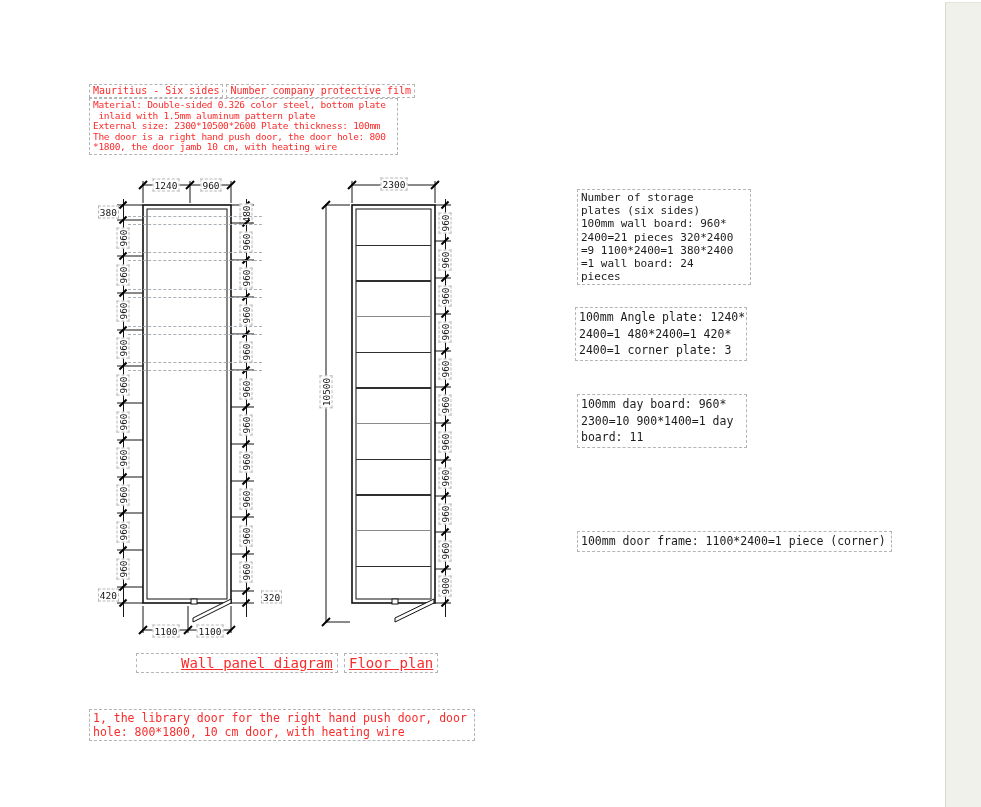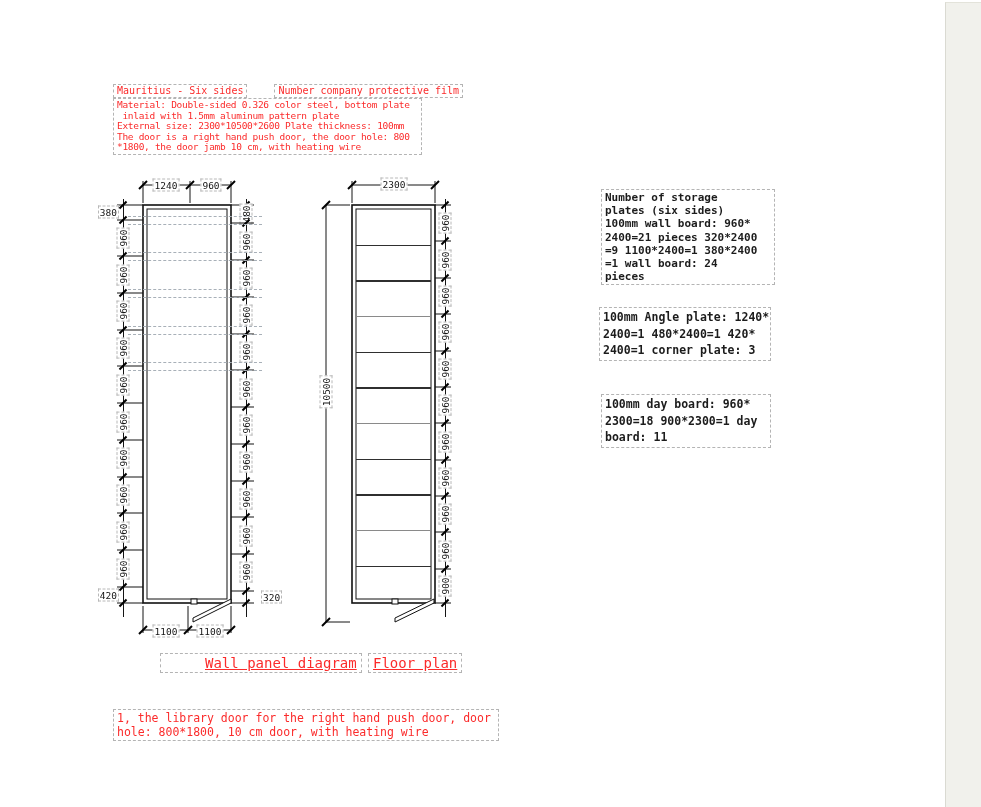--- a/index.html
+++ b/index.html
@@ -1,22 +1,22 @@
 <!DOCTYPE html>
 <html><head>
 <meta charset="utf-8">
 <style>
   html,body{margin:0;padding:0;background:#fff;}
   #stage{position:relative;width:981px;height:807px;background:#ffffff;overflow:hidden;
          font-family:"DejaVu Sans Mono","Liberation Mono",monospace;color:#1c1c1c;}
   .abs{position:absolute;}
-  .dashed-box{border:1px dashed #b4b4b4;background:#fff;margin-left:24px;}
+  .dashed-box{border:1px dashed #b4b4b4;background:#fff;}
   .red{color:#fb2b2b;}
   .spec{font-size:9.5px;line-height:10.6px;letter-spacing:-0.3px;white-space:pre;}
-  .note{font-size:11.5px;line-height:16.5px;padding:1px 3px;white-space:pre;font-weight:bold;}
+  .note{font-size:11.5px;line-height:16.5px;padding:1px 3px;white-space:pre;}
   .note.tight{font-size:11px;line-height:13.2px;}
   .tagbox{font-size:10px;line-height:12px;padding:0 3px;white-space:nowrap;}
   .caption{font-size:14px;line-height:18px;padding:0 4px;text-decoration:underline;white-space:nowrap;}
   svg{position:absolute;left:0;top:0;}
   
   .dim-chain{position:absolute;width:0;}
   .chain-line{position:absolute;left:-0.5px;top:-6px;width:1px;background:#151515;}
   .tick{position:absolute;left:0;width:10px;height:2px;background:#000;
         transform:translate(-50%,-50%) rotate(-45deg);}
   .conn{position:absolute;height:1px;background:#151515;transform:translateY(-0.5px);}
@@ -239,21 +239,22 @@
       <i class="dashline" style="top: 128.758px;"></i>
       <i class="dashline" style="top: 157.496px;"></i>
       <i class="dashline" style="top: 165.496px;"></i>
     </div>
 
   <div class="abs dashed-box caption red" style="left:136px;top:653px;padding-left:44px;">Wall panel diagram</div>
   <div class="abs dashed-box caption red" style="left:344px;top:653px;">Floor plan</div>
 
   <div class="abs dashed-box note tight" style="left:577px;top:189px;width:166px;"><div class="tline">Number of storage</div><div class="tline">plates (six sides)</div><div class="tline">100mm wall board: 960*</div><div class="tline">2400=21 pieces 320*2400</div><div class="tline">=9 1100*2400=1 380*2400</div><div class="tline">=1 wall board: 24</div><div class="tline">pieces</div></div>
   <div class="abs dashed-box note" style="left:575px;top:307px;width:164px;"><div class="tline">100mm Angle plate: 1240*</div><div class="tline">2400=1 480*2400=1 420*</div><div class="tline">2400=1 corner plate: 3</div></div>
-  <div class="abs dashed-box note" style="left:577px;top:394px;width:162px;"><div class="tline">100mm day board: 960*</div><div class="tline">2300=18 900*2300=1 day</div><div class="tline">board: 11</div></div>
+  <div class="abs dashed-box note" style="left:577px;top:394px;width:162px;"><div class="tline">100mm day board: 960*</div><div class="tline">2300=10 900*1400=1 day</div><div class="tline">board: 11</div></div>
+  <div class="abs dashed-box note" style="left:577px;top:531px;width:307px;"><div class="tline">100mm door frame: 1100*2400=1 piece (corner)</div></div>
 
   <div class="abs dashed-box red" style="left:89px;top:709px;width:378px;font-size:11.5px;line-height:14px;padding:1px 3px;">
       <div class="tline">1, the library door for the right hand push door, door</div>
       <div class="tline">hole: 800*1800, 10 cm door, with heating wire</div>
     </div>
 
   <div class="abs page-edge" style="left:945px;top:2px;width:36px;height:805px;"></div>
 </div>
 
 </body></html>

